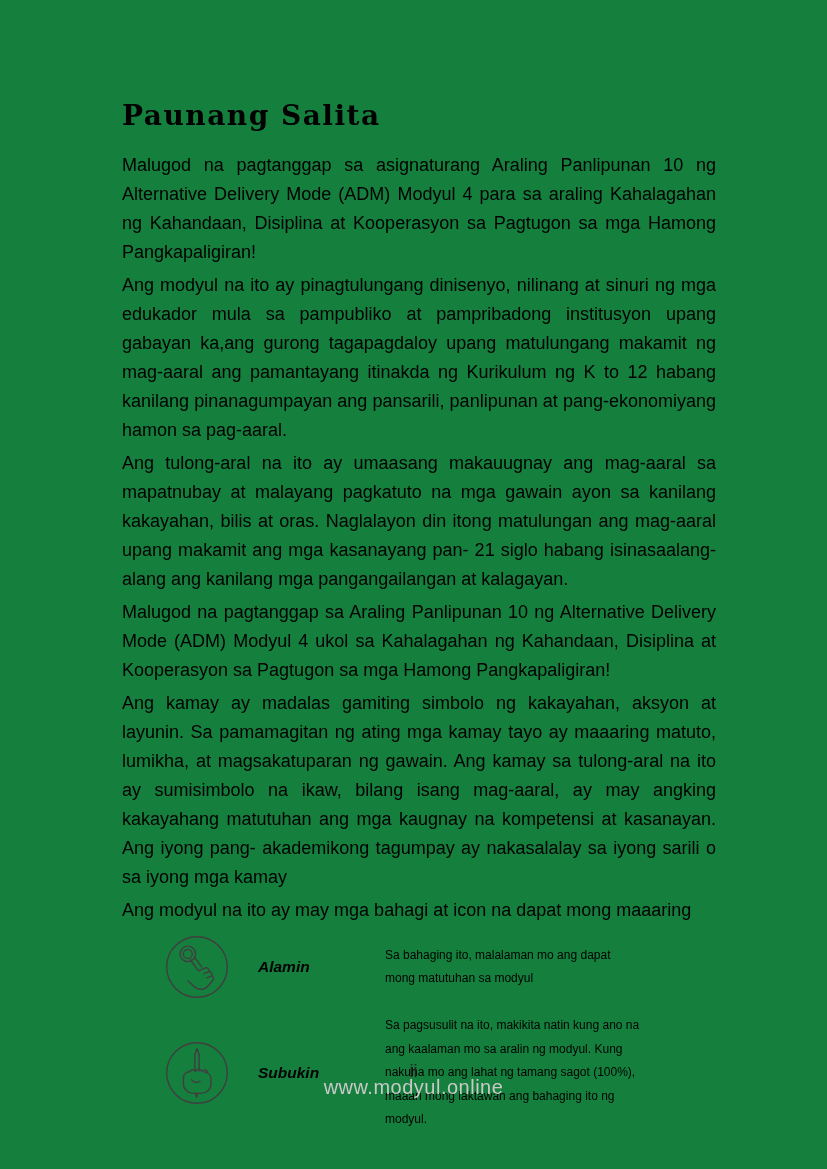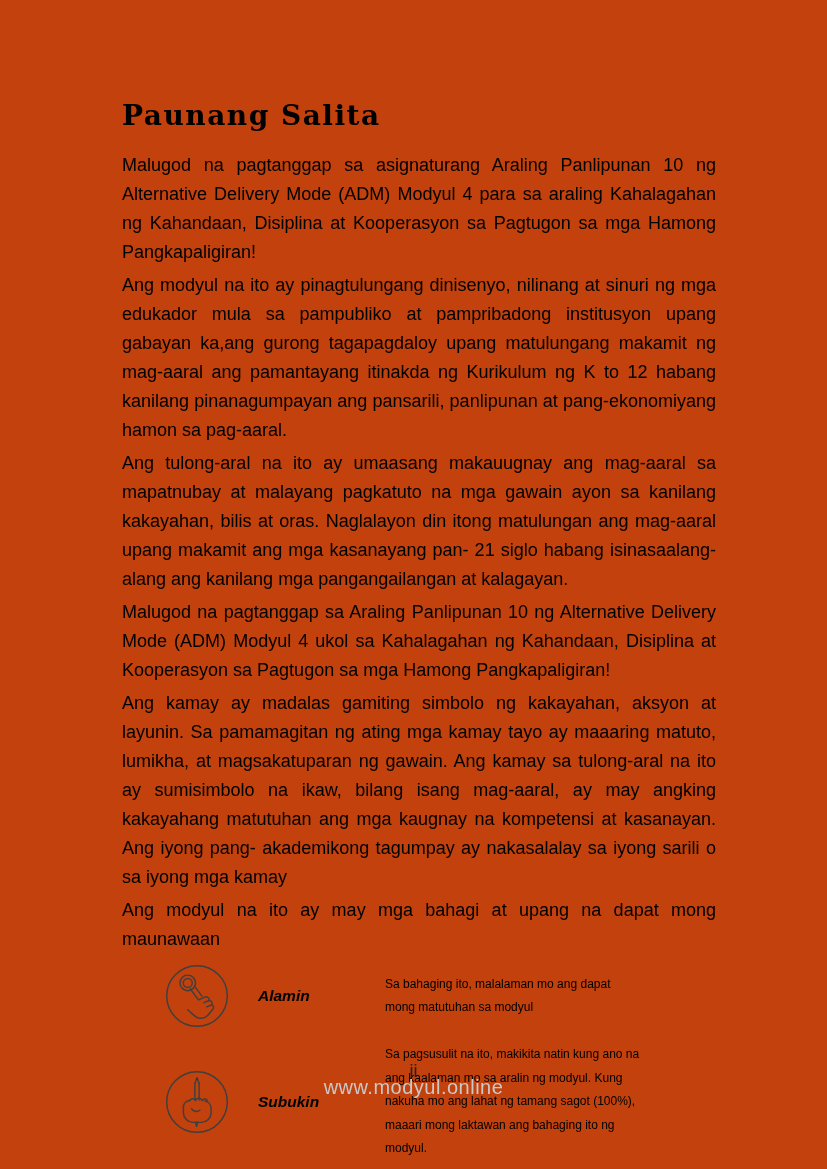--- a/index.html
+++ b/index.html
@@ -6,21 +6,21 @@
   html, body { background: #ffffff; }
   body {
     font-family: "Liberation Sans", sans-serif;
     color: #000000;
     width: 827px;
   }
   .page {
     position: relative;
     width: 827px;
     height: 1169px;
-    background: #c2410c;
+    background: #15803d;
     overflow: hidden;
   }
   .content {
     position: absolute;
     left: 122px;
     top: 100px;
     width: 594px;
   }
   .doc-title {
     font-family: "DejaVu Serif", serif;
@@ -99,21 +99,21 @@
     <h1 class="doc-title">Paunang Salita</h1>
 
 
     <p class="body-par">Malugod na pagtanggap sa asignaturang Araling Panlipunan 10 ng Alternative Delivery Mode (ADM) Modyul 4 para sa araling Kahalagahan ng Kahandaan, Disiplina at Kooperasyon sa Pagtugon sa mga Hamong Pangkapaligiran!</p>
     <p class="body-par">Ang modyul na ito ay pinagtulungang dinisenyo, nilinang at sinuri ng mga edukador mula sa pampubliko at pampribadong institusyon upang gabayan ka,ang gurong tagapagdaloy upang matulungang makamit ng mag-aaral ang pamantayang itinakda ng Kurikulum ng K to 12 habang kanilang pinanagumpayan ang pansarili, panlipunan at pang-ekonomiyang hamon sa pag-aaral.</p>
     <p class="body-par">Ang tulong-aral na ito ay umaasang makauugnay ang mag-aaral sa mapatnubay at malayang pagkatuto na mga gawain ayon sa kanilang kakayahan, bilis at oras. Naglalayon din itong matulungan ang mag-aaral upang makamit ang mga kasanayang pan- 21 siglo habang isinasaalang-alang ang kanilang mga pangangailangan at kalagayan.</p>
 
 
     <p class="body-par">Malugod na pagtanggap sa Araling Panlipunan 10 ng Alternative Delivery Mode (ADM) Modyul 4 ukol sa Kahalagahan ng Kahandaan, Disiplina at Kooperasyon sa Pagtugon sa mga Hamong Pangkapaligiran!</p>
     <p class="body-par">Ang kamay ay madalas gamiting simbolo ng kakayahan, aksyon at layunin. Sa pamamagitan ng ating mga kamay tayo ay maaaring matuto, lumikha, at magsakatuparan ng gawain. Ang kamay sa tulong-aral na ito ay sumisimbolo na ikaw, bilang isang mag-aaral, ay may angking kakayahang matutuhan ang mga kaugnay na kompetensi at kasanayan. Ang iyong pang- akademikong tagumpay ay nakasalalay sa iyong sarili o sa iyong mga kamay</p>
-    <p class="body-par">Ang modyul na ito ay may mga bahagi at upang na dapat mong maunawaan</p>
+    <p class="body-par">Ang modyul na ito ay may mga bahagi at icon na dapat mong maaaring</p>
 
     <div class="icon-guide">
 
       <div class="icon-row">
         <div class="icon-cell">
           <svg width="66" height="66" viewBox="0 0 68 68">
             <g fill="none" stroke="#3f3f3f" stroke-width="1.5" stroke-linecap="round" stroke-linejoin="round">
               <circle cx="34" cy="34" r="31.2"></circle>
               <circle cx="24.5" cy="20.5" r="4.6"></circle>
               <circle cx="24.5" cy="20.5" r="8"></circle>

